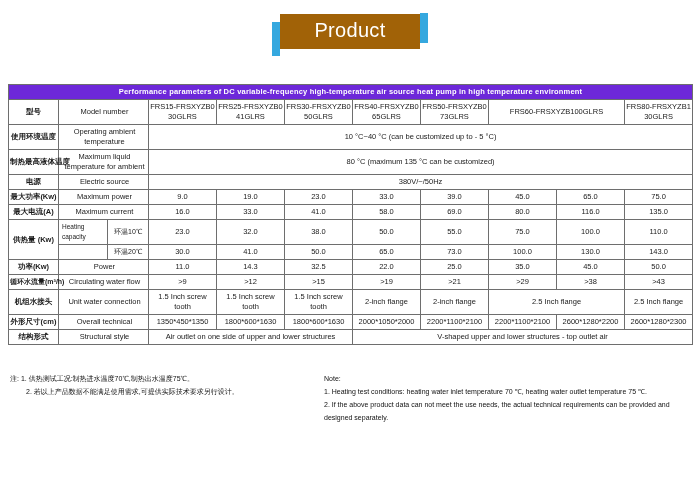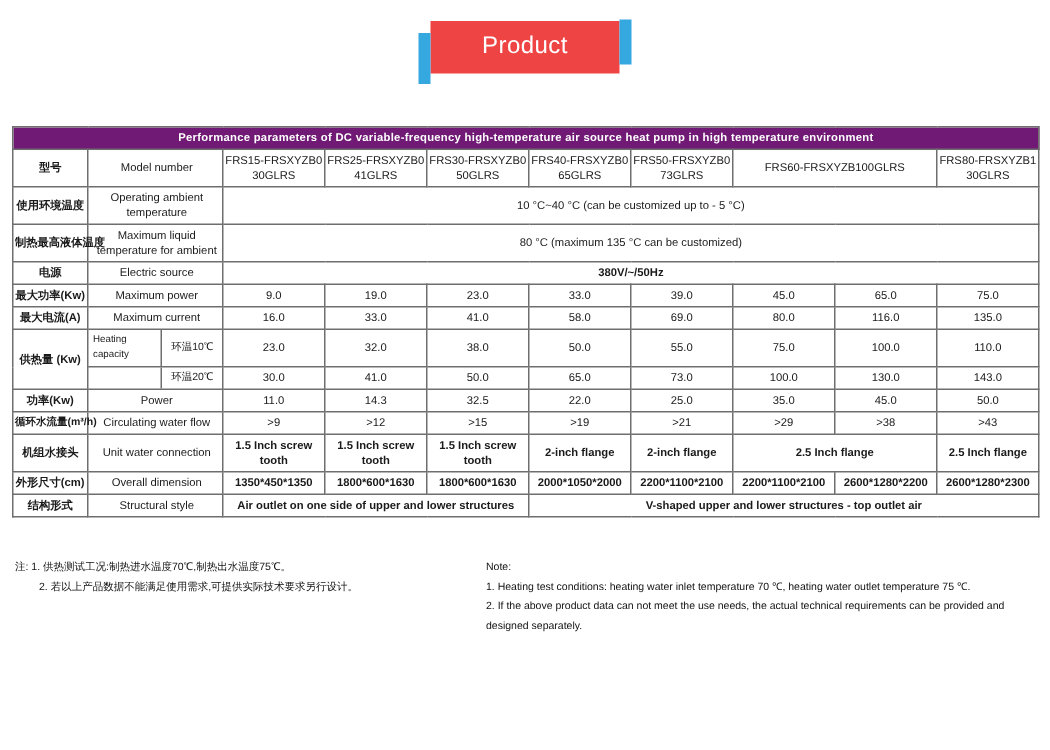--- a/index.html
+++ b/index.html
@@ -23,25 +23,25 @@
   .title-wrap {
     position: absolute;
     left: 0;
     top: 14px;
     width: 700px;
     display: flex;
     justify-content: center;
   }
   .title-box {
     position: relative;
-    background: #ef4444;
+    background: #a16207;
     color: #ffffff;
     padding: 7px 34px 9px 34px;
     text-align: center;
-    font-size: 16px;
+    font-size: 20px;
     line-height: 19px;
     letter-spacing: 0.3px;
   }
   .title-box .accent-left {
     position: absolute;
     left: -8px;
     top: 8px;
     width: 8px;
     height: 34px;
     background: #35a8df;
@@ -68,21 +68,21 @@
   }
   table.spec td {
     border: 1px solid #6e6e6e;
     text-align: center;
     vertical-align: middle;
     font-size: 7.5px;
     padding: 2px 1px;
     line-height: 10px;
   }
   .hdr-row td {
-    background: #701a75;
+    background: #6d28d9;
     color: #ffffff;
     font-size: 10px;
     font-weight: bold;
     padding: 8px 4px;
     border: 1px solid #1b4f72;
     letter-spacing: 0.2px;
     margin-top: 28px;
   }
   .lbl-cn {
     font-size: 8px;
@@ -99,21 +99,20 @@
   .model-cell {
     font-size: 5.4px;
     line-height: 7px;
     word-break: break-all;
   }
   .val {
     font-size: 9px;
   }
   .val-sm {
     font-size: 7.2px;
-    font-weight: bold;
   }
   .wide-note {
     font-size: 9px;
   }
   .sub-lbl {
     font-size: 7.5px;
     white-space: nowrap;
   }
   
   col.c-cn { width: 50px; }
@@ -307,21 +306,21 @@
           <td class="val-sm">1.5 Inch screw tooth</td>
           <td class="val-sm">1.5 Inch screw tooth</td>
           <td class="val-sm">2-inch flange</td>
           <td class="val-sm">2-inch flange</td>
           <td class="val-sm" colspan="2">2.5 Inch flange</td>
           <td class="val-sm">2.5 Inch flange</td>
         </tr>
 
         <tr>
           <td class="lbl-cn">外形尺寸(cm)</td>
-          <td class="lbl-en">Overall dimension</td>
+          <td class="lbl-en">Overall technical</td>
           <td class="val-sm">1350*450*1350</td>
           <td class="val-sm">1800*600*1630</td>
           <td class="val-sm">1800*600*1630</td>
           <td class="val-sm">2000*1050*2000</td>
           <td class="val-sm">2200*1100*2100</td>
           <td class="val-sm">2200*1100*2100</td>
           <td class="val-sm">2600*1280*2200</td>
           <td class="val-sm">2600*1280*2300</td>
         </tr>
 

